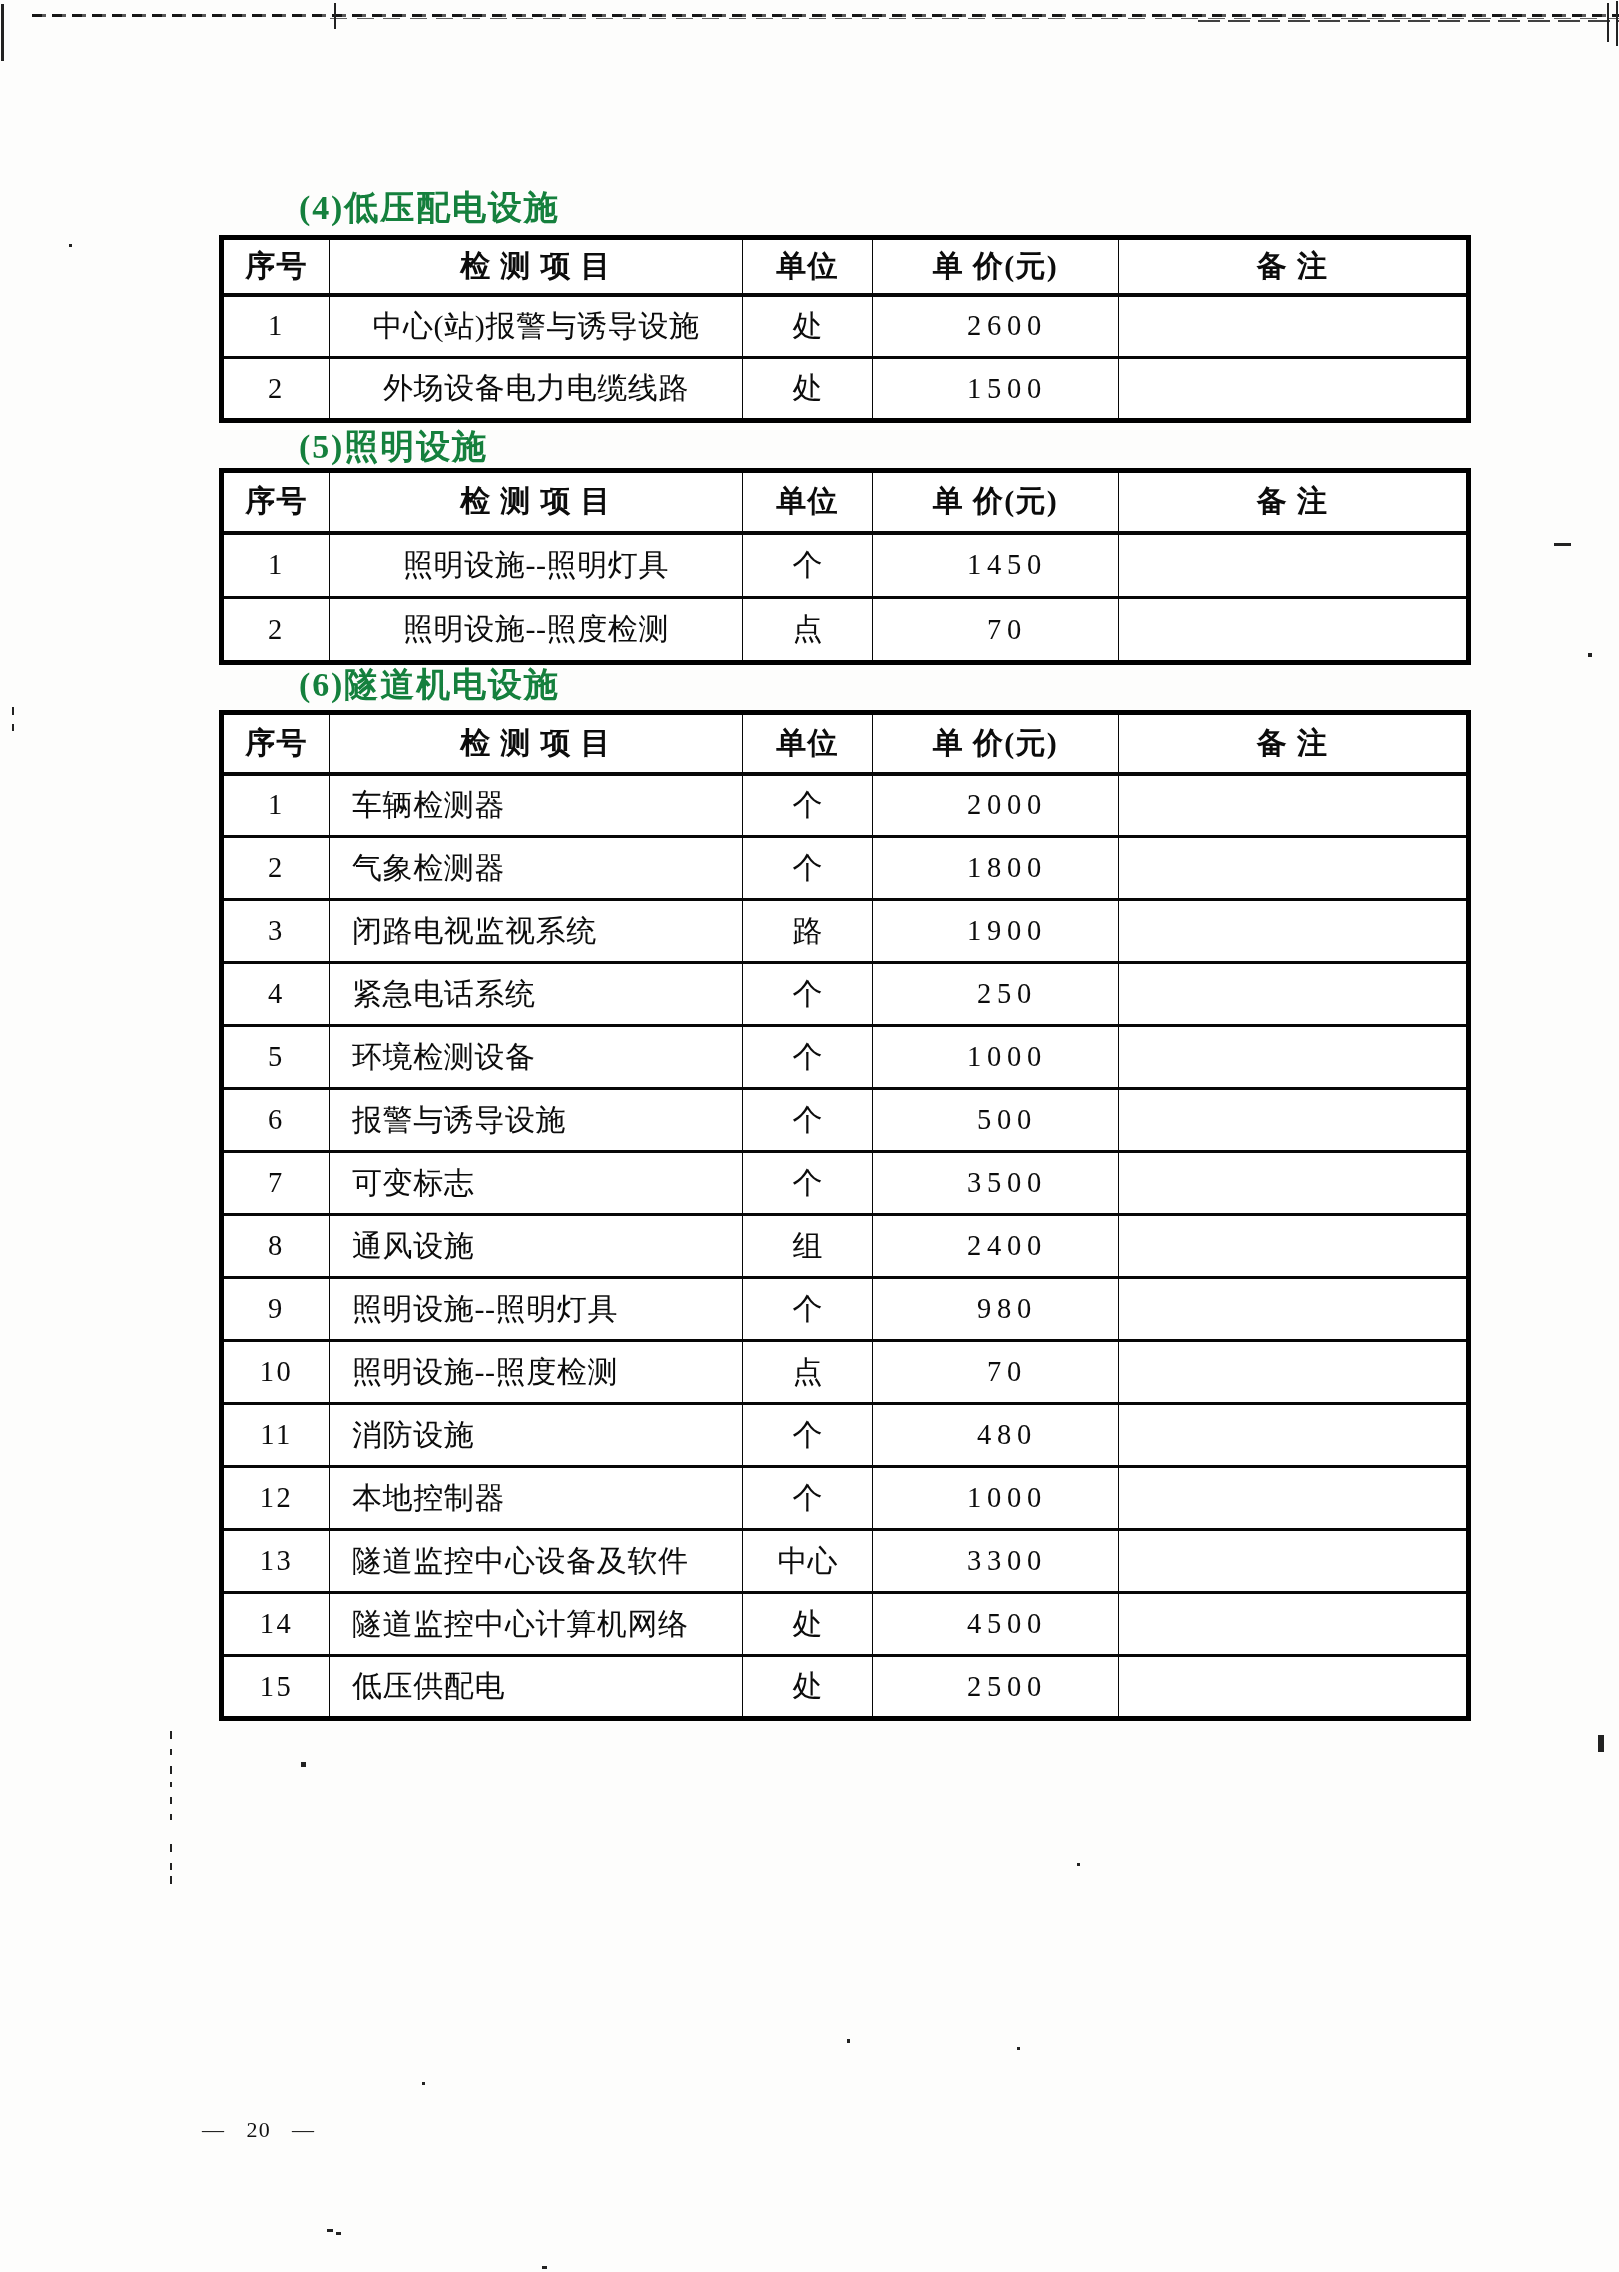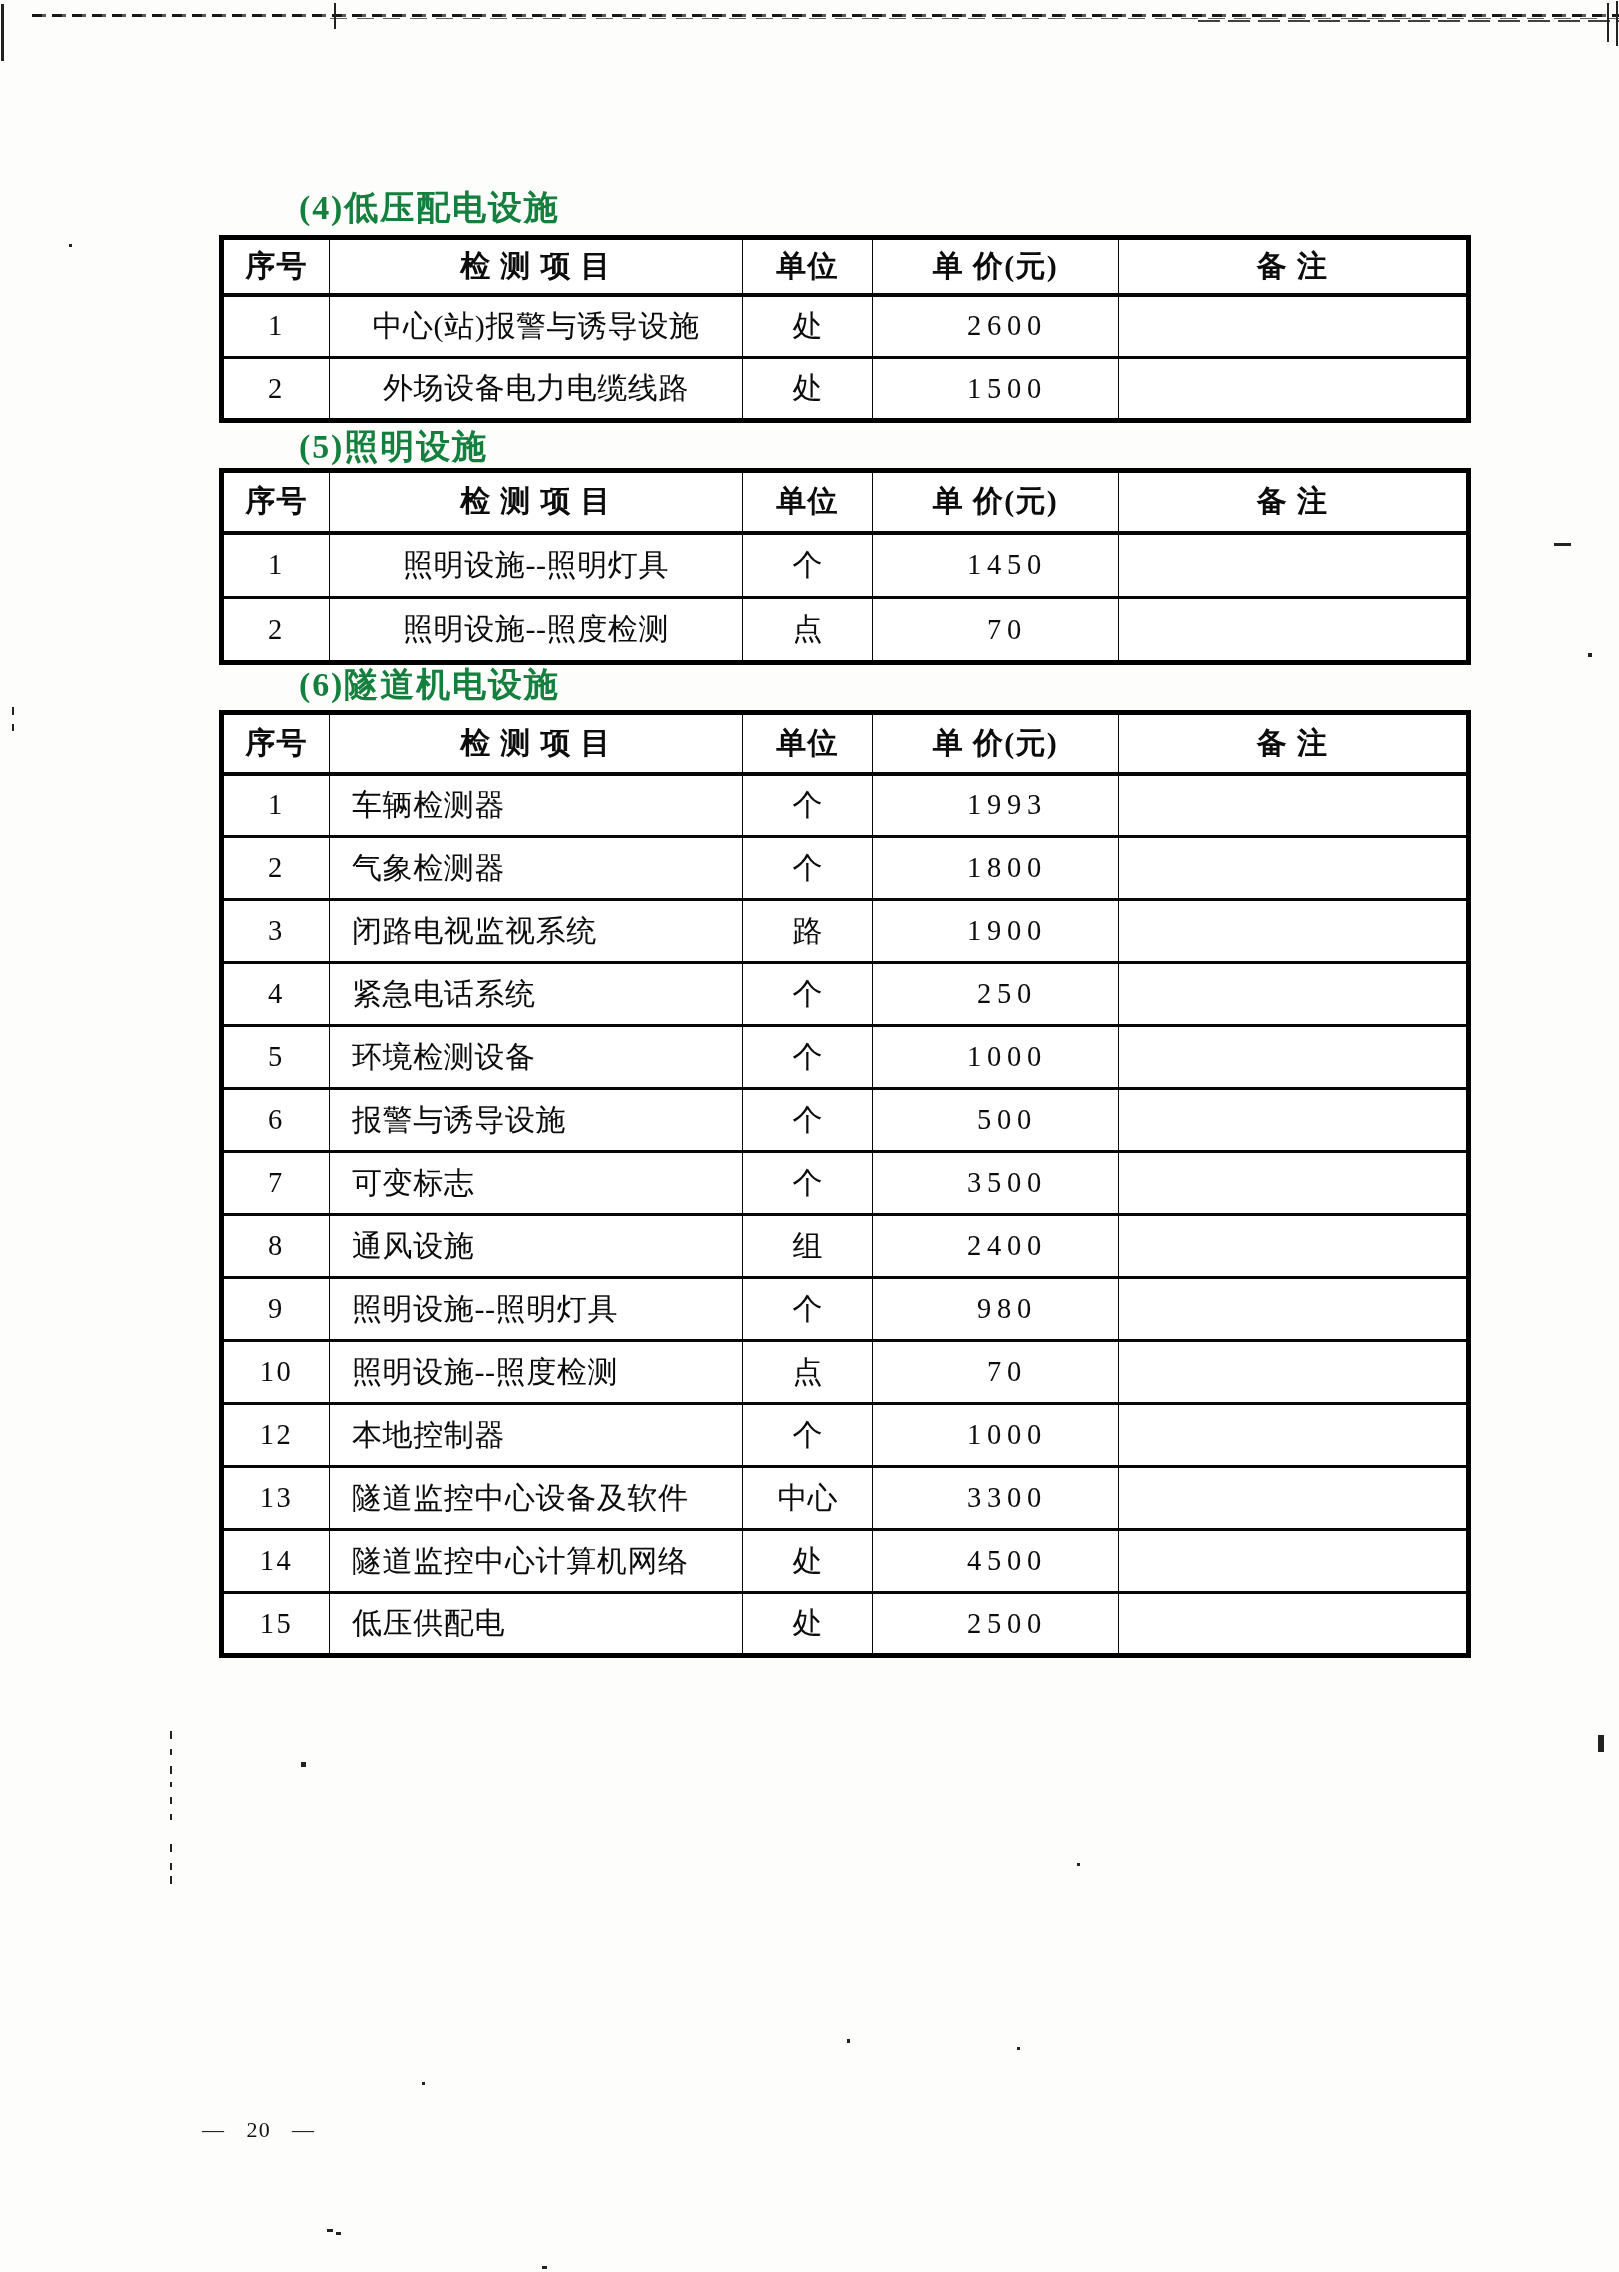--- a/index.html
+++ b/index.html
@@ -195,21 +195,21 @@
           <th>单位</th>
           <th>单 价(元)</th>
           <th>备 注</th>
         </tr>
       </thead>
     <tbody>
         <tr>
           <td class="col-no">1</td>
           <td class="col-item">车辆检测器</td>
           <td class="col-unit">个</td>
-          <td class="col-price">1993</td>
+          <td class="col-price">2000</td>
           <td class="col-note"></td>
         </tr>
         <tr>
           <td class="col-no">2</td>
           <td class="col-item">气象检测器</td>
           <td class="col-unit">个</td>
           <td class="col-price">1800</td>
           <td class="col-note"></td>
         </tr>
         <tr>
@@ -262,20 +262,27 @@
           <td class="col-note"></td>
         </tr>
         <tr>
           <td class="col-no">10</td>
           <td class="col-item">照明设施--照度检测</td>
           <td class="col-unit">点</td>
           <td class="col-price">70</td>
           <td class="col-note"></td>
         </tr>
         <tr>
+          <td class="col-no">11</td>
+          <td class="col-item">消防设施</td>
+          <td class="col-unit">个</td>
+          <td class="col-price">480</td>
+          <td class="col-note"></td>
+        </tr>
+        <tr>
           <td class="col-no">12</td>
           <td class="col-item">本地控制器</td>
           <td class="col-unit">个</td>
           <td class="col-price">1000</td>
           <td class="col-note"></td>
         </tr>
         <tr>
           <td class="col-no">13</td>
           <td class="col-item">隧道监控中心设备及软件</td>
           <td class="col-unit">中心</td>

